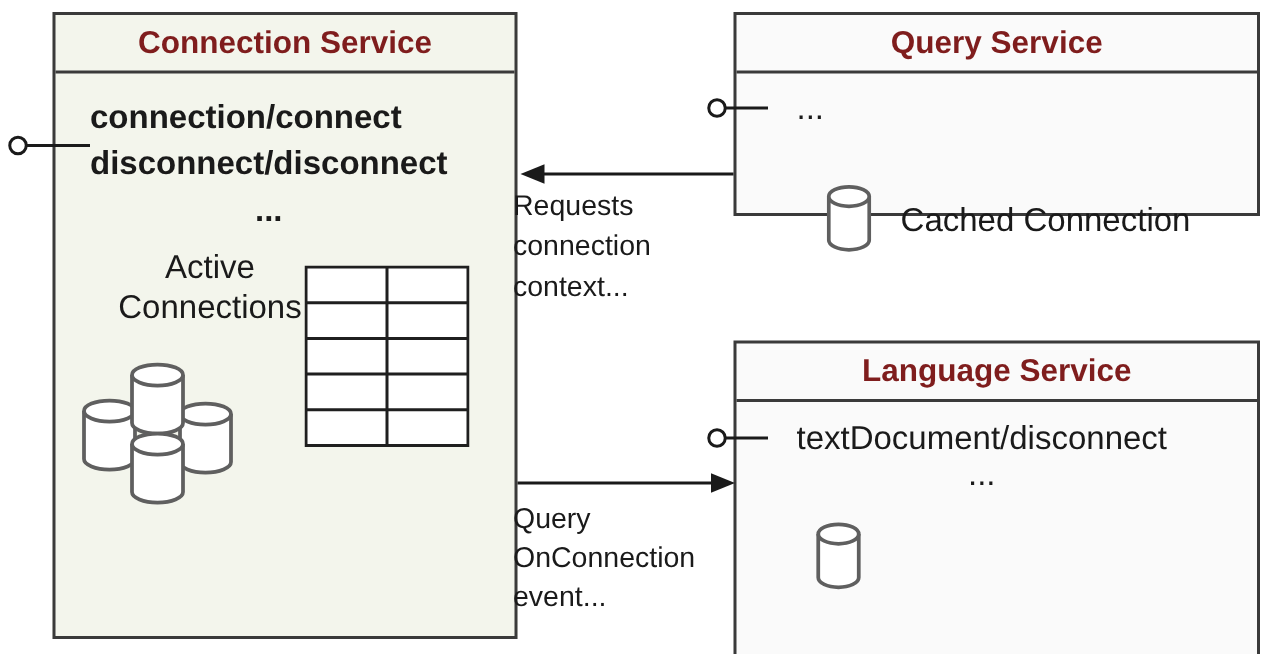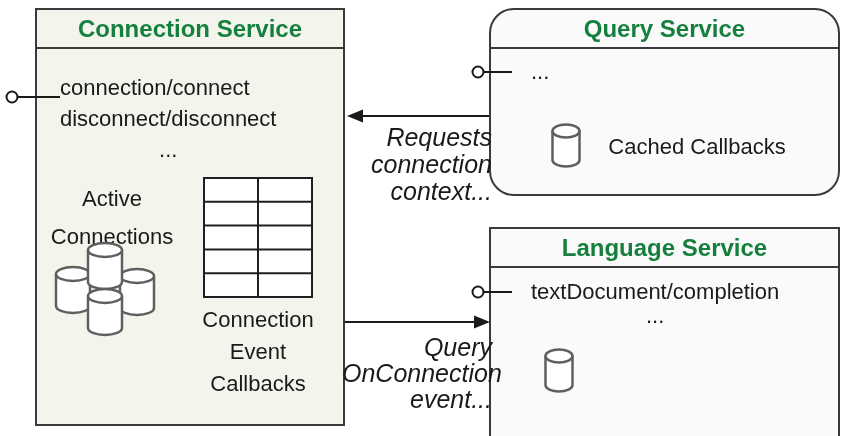--- a/index.html
+++ b/index.html
@@ -10,44 +10,44 @@
     --text:#1a1a1a;
   }
   html,body{margin:0;padding:0;background:#fff;}
   .canvas{
     position:relative;width:846px;height:436px;background:#fff;overflow:hidden;
     font-family:"Liberation Sans","DejaVu Sans",sans-serif;color:var(--text);
   }
   .svc{position:absolute;box-sizing:border-box;border:2px solid var(--border);}
   .svc-title{
     height:37px;line-height:37px;border-bottom:2px solid var(--border);
-    text-align:center;font-weight:bold;font-size:24px;color:#15803d;white-space:nowrap;
+    text-align:center;font-weight:bold;font-size:21px;color:#7f1d1d;white-space:nowrap;
   }
   .conn-svc{left:35px;top:8px;width:310px;height:418px;background:var(--connection-service-fill);}
-  .query-svc{left:489px;top:8px;width:351px;height:188px;background:var(--right-service-fill);border-radius:25px;}
+  .query-svc{left:489px;top:8px;width:351px;height:136px;background:var(--right-service-fill);}
   .lang-svc{left:489px;top:227px;width:351px;height:229px;background:var(--right-service-fill);}
   .methods{position:absolute;font-size:22px;white-space:nowrap;}
   .methods .dots{text-align:center;}
-  .conn-methods{left:23px;top:62px;line-height:31px;}
+  .conn-methods{left:23px;top:52px;line-height:31px;font-weight:bold;}
   .query-methods{left:40px;top:50px;line-height:24px;}
   .lang-methods{left:40px;top:51px;line-height:24px;}
   .centered-label{position:absolute;text-align:center;font-size:22px;}
-  .active-label{left:0;top:170px;width:150px;line-height:38px;}
+  .active-label{left:0;top:154px;width:150px;line-height:27px;padding-left:28px;}
   .callbacks-label{left:151px;top:294px;width:140px;line-height:32px;}
   .cache-label{left:96px;top:124px;width:220px;line-height:26px;}
   .smo-label{left:100px;top:104px;width:210px;line-height:30px;}
   .icon-svg{position:absolute;}
   .cluster-icon{left:13px;top:228px;}
   .grid-icon{left:166px;top:167px;}
   .q-cyl{left:60px;top:113px;}
   .l-cyl{left:53px;top:119px;}
   .overlay{position:absolute;left:0;top:0;z-index:5;pointer-events:none;}
   .edge-label{
-    position:absolute;z-index:2;text-align:right;font-style:italic;
-    font-size:25px;width:150px;
+    position:absolute;z-index:2;text-align:left;
+    font-size:19px;width:150px;
   }
   .req-label{left:342px;top:124px;line-height:27px;}
   .sent-label{left:342px;top:334px;line-height:26px;}
 </style>
 </head>
 <body>
 
 <div class="canvas">
 
   <div class="svc conn-svc">
@@ -74,41 +74,40 @@
 
     <svg class="icon-svg grid-icon" width="110" height="121" viewBox="0 0 110 121">
       <rect x="1" y="1" width="108" height="119" fill="#ffffff" stroke="#1f1f1f" stroke-width="2"></rect>
       <line x1="55" y1="1" x2="55" y2="120" stroke="#1f1f1f" stroke-width="2"></line>
       <line x1="1" y1="24.8" x2="109" y2="24.8" stroke="#1f1f1f" stroke-width="2"></line>
       <line x1="1" y1="48.6" x2="109" y2="48.6" stroke="#1f1f1f" stroke-width="2"></line>
       <line x1="1" y1="72.4" x2="109" y2="72.4" stroke="#1f1f1f" stroke-width="2"></line>
       <line x1="1" y1="96.2" x2="109" y2="96.2" stroke="#1f1f1f" stroke-width="2"></line>
     </svg>
 
-    <div class="centered-label callbacks-label">Connection Event Callbacks</div>
   </div>
 
   <div class="svc query-svc">
     <div class="svc-title">Query Service</div>
     <div class="methods query-methods">
       <div class="dots">...</div>
     </div>
     <svg class="icon-svg q-cyl" width="30" height="46" viewBox="0 0 30 46">
       <g fill="#ffffff" stroke="#5f5f5f" stroke-width="2.5">
         <path d="M1.5 8 v29 a13.5 6.5 0 0 0 27 0 v-29"></path>
         <ellipse cx="15" cy="8" rx="13.5" ry="6.5"></ellipse>
       </g>
     </svg>
-    <div class="centered-label cache-label">Cached Callbacks</div>
+    <div class="centered-label cache-label">Cached Connection</div>
   </div>
 
   <div class="svc lang-svc">
     <div class="svc-title">Language Service</div>
     <div class="methods lang-methods">
-      <div>textDocument/completion</div>
+      <div>textDocument/disconnect</div>
       <div class="dots">...</div>
     </div>
     <svg class="icon-svg l-cyl" width="30" height="46" viewBox="0 0 30 46">
       <g fill="#ffffff" stroke="#5f5f5f" stroke-width="2.5">
         <path d="M1.5 8 v29 a13.5 6.5 0 0 0 27 0 v-29"></path>
         <ellipse cx="15" cy="8" rx="13.5" ry="6.5"></ellipse>
       </g>
     </svg>
   </div>
 

